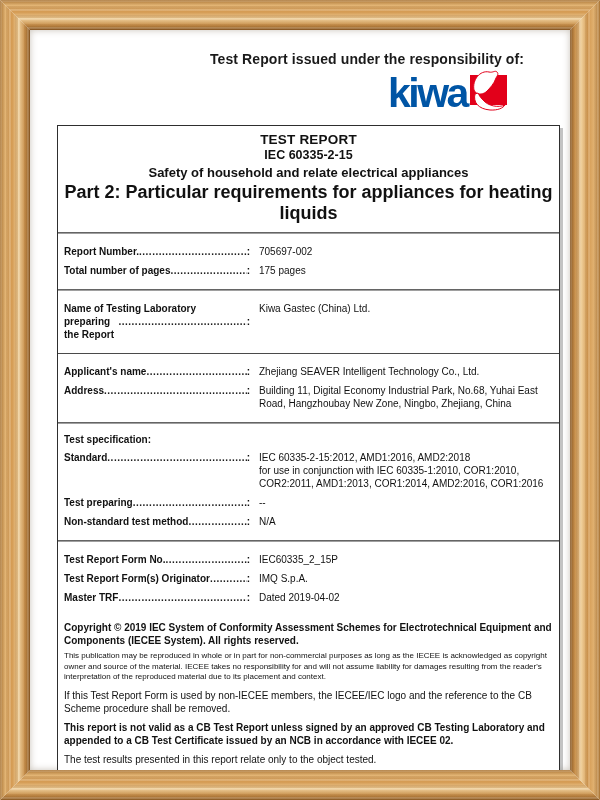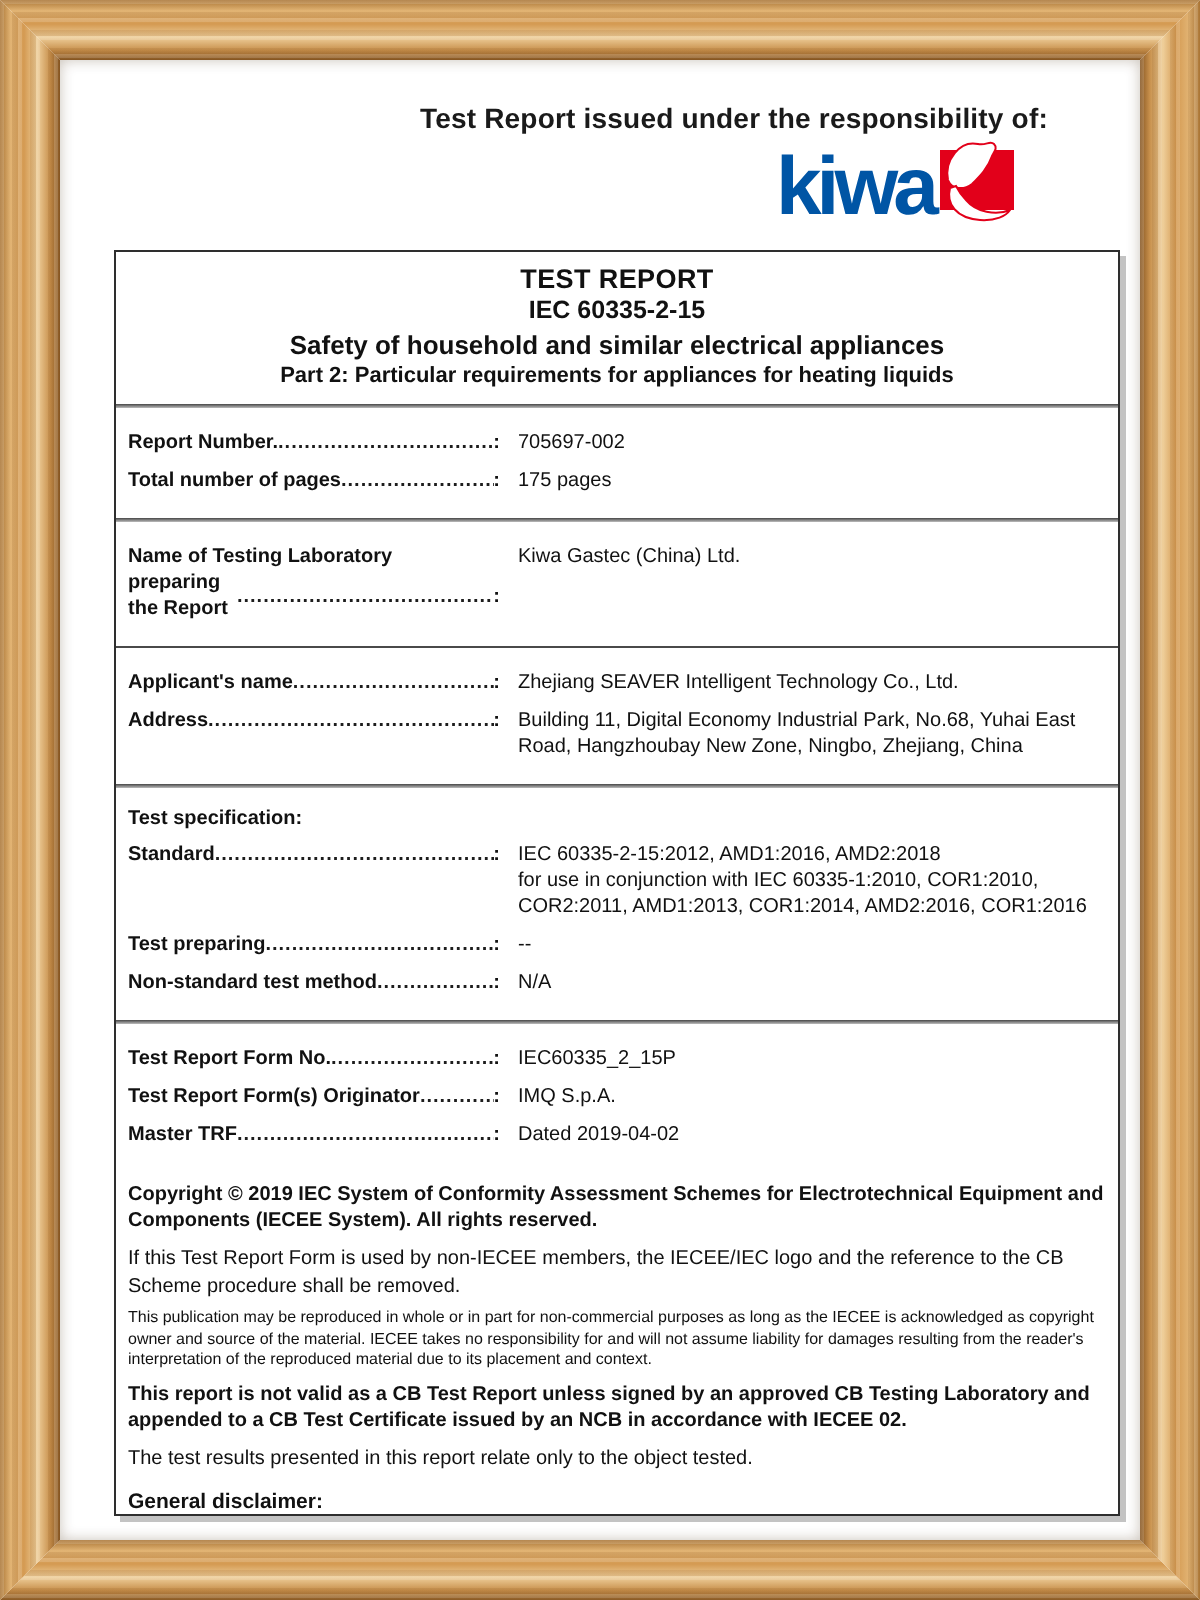--- a/index.html
+++ b/index.html
@@ -71,32 +71,32 @@
     color: #111;
   }
   .sect { padding: 5px 6px 6px 6px; }
   .div2 { height: 2px; background: linear-gradient(180deg, #474747, #bdbdbd); }
   .div1 { height: 1px; background: #4a4a4a; }
 
   .title-block { text-align: center; padding: 6px 4px 8px 4px; }
   .t1 { font-size: 13.5px; font-weight: bold; letter-spacing: 0.2px; }
   .t2 { font-size: 12.5px; font-weight: bold; margin-top: 1px; }
   .t3 { font-size: 13px; font-weight: bold; margin-top: 3px; }
-  .t4 { font-size: 11px; font-weight: bold; margin-top: 2px; }
+  .t4 { font-size: 18px; font-weight: bold; margin-top: 2px; }
 
   
   .frow { display: flex; align-items: flex-start; margin: 6px 0; font-size: 10px; line-height: 1.3; }
   .flbl { width: 186px; flex: 0 0 186px; font-weight: bold; display: flex; align-items: baseline; overflow: hidden; }
   .flbl .txt { white-space: nowrap; }
   .leader { flex: 1 1 auto; overflow: hidden; white-space: nowrap; opacity: 0.95; }
   .leader::after { content: "......................................................................."; letter-spacing: 0.5px; }
   .colon::after { content: ":"; font-weight: bold; }
   .fval { flex: 1 1 auto; margin-left: 9px; white-space: pre-line; }
   .two-line-lbl { width: 186px; flex: 0 0 186px; font-weight: bold; overflow: hidden; }
-  .two-line-lbl .l2row { display: flex; align-items: center; overflow: hidden; }
+  .two-line-lbl .l2row { display: flex; align-items: flex-start; overflow: hidden; }
   .spec-heading { font-size: 10px; font-weight: bold; margin: 5px 0 2px 0; }
 
   
   .para { padding: 0 6px; color: #111; }
   .p-bold { font-size: 10px; font-weight: bold; line-height: 1.3; margin-top: 5px; }
   .p-norm { font-size: 10px; line-height: 1.35; margin-top: 6px; }
   .p-small { font-size: 8px; line-height: 1.32; margin-top: 4px; }
   .p-head { font-size: 10.5px; font-weight: bold; margin-top: 9px; }
 </style>
 </head>
@@ -123,21 +123,21 @@
       </g>
       <text x="-2" y="39" font-family="Liberation Sans, sans-serif" font-weight="bold" font-size="41" letter-spacing="-2.5" fill="#0055a5">kiwa</text>
     </svg>
   </div>
 
   <div class="doc-box">
 
     <div class="title-block">
       <div class="t1">TEST REPORT</div>
       <div class="t2">IEC 60335-2-15</div>
-      <div class="t3">Safety of household and similar electrical appliances</div>
+      <div class="t3">Safety of household and relate electrical appliances</div>
       <div class="t4">Part 2: Particular requirements for appliances for heating liquids</div>
     </div>
 
     <div class="div2"></div>
 
     <div class="sect">
       <div class="frow">
         <span class="flbl">
             <span class="txt">Report Number.</span>
             <span class="leader"></span>
@@ -246,21 +246,21 @@
         <span class="flbl">
             <span class="txt">Master TRF</span>
             <span class="leader"></span>
             <span class="colon"></span>
           </span>
         <span class="fval">Dated 2019-04-02</span>
       </div>
     </div>
 
     <div class="para p-bold">Copyright © 2019 IEC System of Conformity Assessment Schemes for Electrotechnical Equipment and Components (IECEE System). All rights reserved.</div>
+    <div class="para p-small">This publication may be reproduced in whole or in part for non-commercial purposes as long as the IECEE is acknowledged as copyright owner and source of the material. IECEE takes no responsibility for and will not assume liability for damages resulting from the reader's interpretation of the reproduced material due to its placement and context.</div>
     <div class="para p-norm">If this Test Report Form is used by non-IECEE members, the IECEE/IEC logo and the reference to the CB Scheme procedure shall be removed.</div>
-    <div class="para p-small">This publication may be reproduced in whole or in part for non-commercial purposes as long as the IECEE is acknowledged as copyright owner and source of the material. IECEE takes no responsibility for and will not assume liability for damages resulting from the reader's interpretation of the reproduced material due to its placement and context.</div>
     <div class="para p-bold">This report is not valid as a CB Test Report unless signed by an approved CB Testing Laboratory and appended to a CB Test Certificate issued by an NCB in accordance with IECEE 02.</div>
     <div class="para p-norm">The test results presented in this report relate only to the object tested.</div>
     <div class="para p-head">General disclaimer:</div>
 
   </div>
 
 </div>
 
 </body></html>

